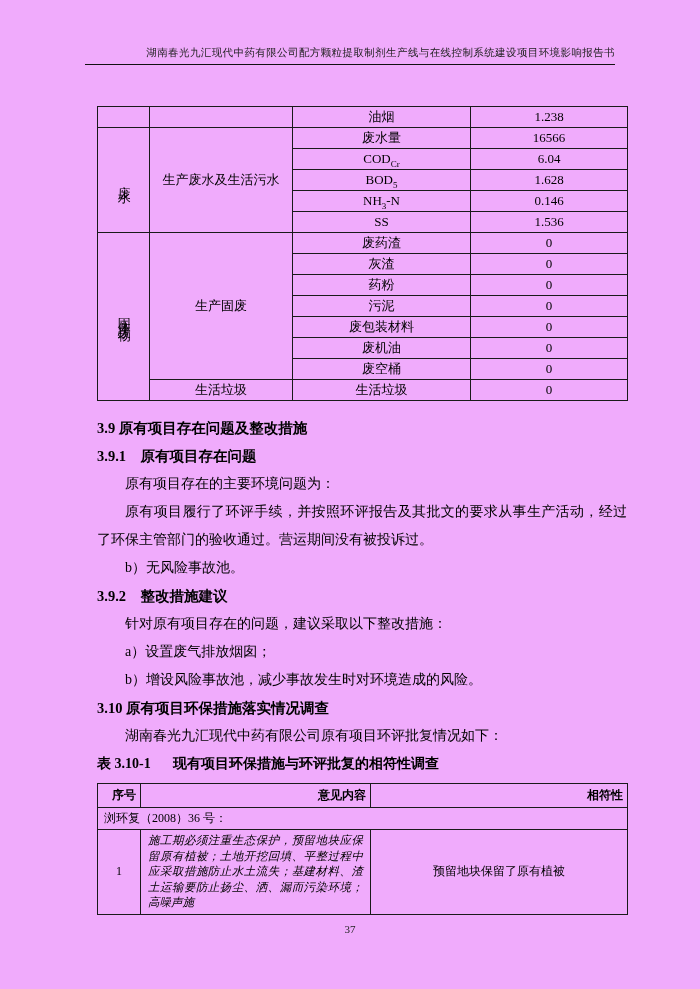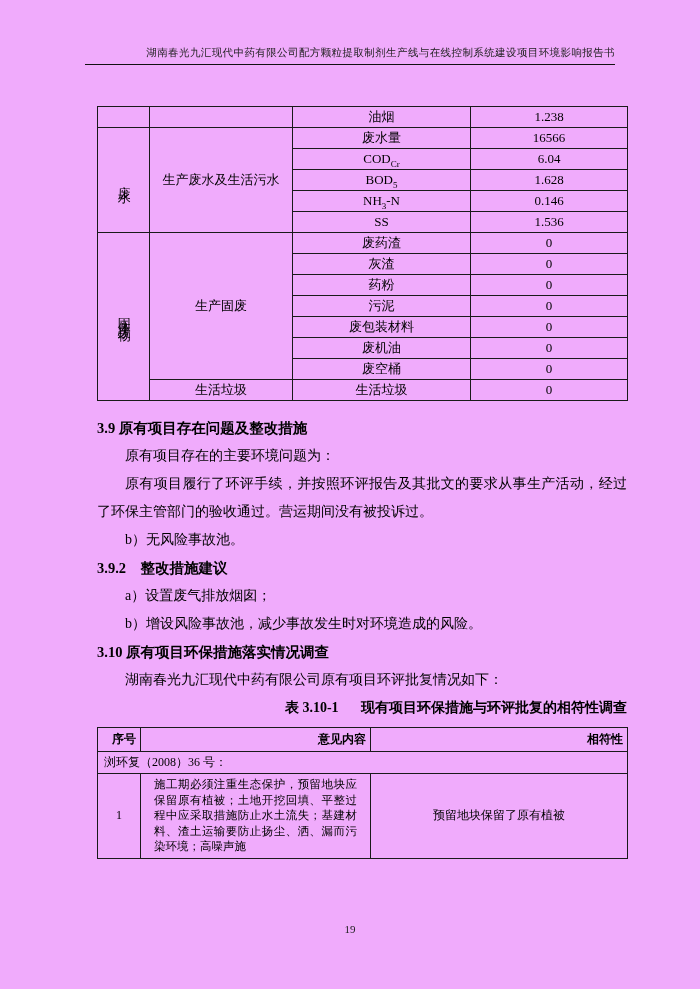--- a/index.html
+++ b/index.html
@@ -33,33 +33,33 @@
   .vert {
     writing-mode:vertical-rl; text-orientation:upright;
     display:inline-block; letter-spacing:4px; line-height:1.1;
   }
 
   
   .text-block { margin-top:13px; font-size:14px; line-height:28px; }
   .text-block .h2, .text-block .h3 { font-weight:bold; font-size:14.5px; }
   .text-block .para { text-indent:2em; text-align:justify; }
   .text-block .item { text-indent:2em; }
-  .table-title { font-weight:bold; font-size:14px; text-align:right; }
+  .table-title { font-weight:bold; font-size:14px; text-align:left; }
   .table-title .gap { display:inline-block; width:1.6em; }
 
   
   .review-table { width:530px; font-size:12px; margin-top:5px; }
   .review-table th, .review-table td {
     border:1px solid #1a1a1a; vertical-align:middle; padding:2px 4px;
   }
   .review-table th { font-weight:bold; text-align:right; height:19px; }
   .review-table .approval-cell { font-weight:normal; text-align:left; height:17px; padding-left:6px; }
   .review-table .no-cell { text-align:center; }
   .review-table .opinion-cell {
-    text-align:justify; font-size:11.5px; line-height:15.5px; padding:3px 13px;
+    text-align:justify; font-size:11.5px; line-height:15.5px; padding:3px 7px;font-style:italic;
   }
   .review-table .conformity-cell { text-align:center;border-radius:14px; }
 
   .page-number {
     position:absolute; left:0; top:923px; width:700px;
     text-align:center; font-size:11px; color:#222;
   }
 </style>
 </head>
 <body>
@@ -141,24 +141,26 @@
         <tr>
           <td>生活垃圾</td>
           <td>生活垃圾</td>
           <td>0</td>
         </tr>
       </tbody>
     </table>
 
     <div class="text-block">
       <div class="h2">3.9 原有项目存在问题及整改措施</div>
+      <div class="h3">3.9.1　原有项目存在问题</div>
       <div class="para">原有项目存在的主要环境问题为：</div>
       <div class="para">原有项目履行了环评手续，并按照环评报告及其批文的要求从事生产活动，经过了环保主管部门的验收通过。营运期间没有被投诉过。</div>
       <div class="item">b）无风险事故池。</div>
       <div class="h3">3.9.2　整改措施建议</div>
+      <div class="para">针对原有项目存在的问题，建议采取以下整改措施：</div>
       <div class="item">a）设置废气排放烟囱；</div>
       <div class="item">b）增设风险事故池，减少事故发生时对环境造成的风险。</div>
       <div class="h2">3.10 原有项目环保措施落实情况调查</div>
       <div class="para">湖南春光九汇现代中药有限公司原有项目环评批复情况如下：</div>
       <div class="table-title">
         <span>表 3.10-1</span><span class="gap"></span><span>现有项目环保措施与环评批复的相符性调查</span>
       </div>
     </div>
 
     <table class="review-table">
@@ -181,14 +183,14 @@
         <tr>
           <td class="no-cell">1</td>
           <td class="opinion-cell">施工期必须注重生态保护，预留地块应保留原有植被；土地开挖回填、平整过程中应采取措施防止水土流失；基建材料、渣土运输要防止扬尘、洒、漏而污染环境；高噪声施</td>
           <td class="conformity-cell">预留地块保留了原有植被</td>
         </tr>
       </tbody>
     </table>
 
   </div>
 
-  <div class="page-number">19</div>
+  <div class="page-number">37</div>
 </div>
 
 </body></html>

